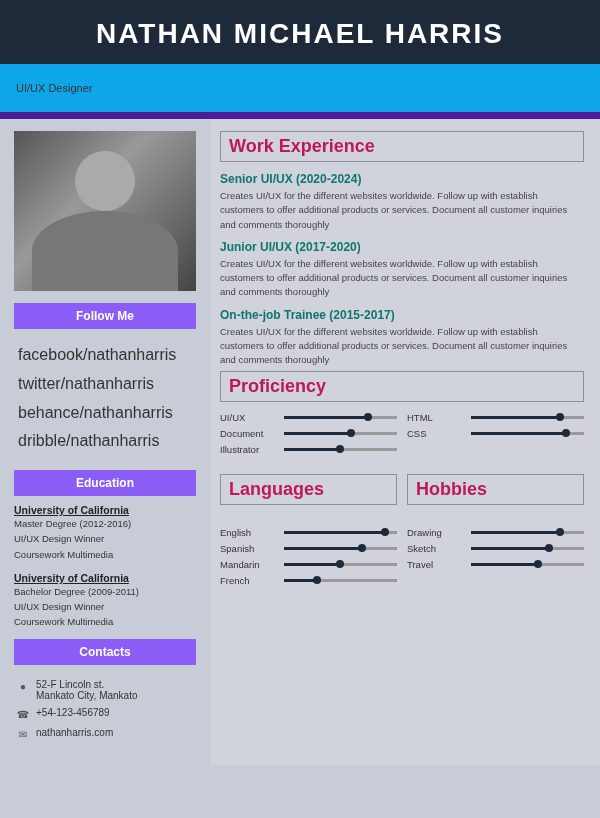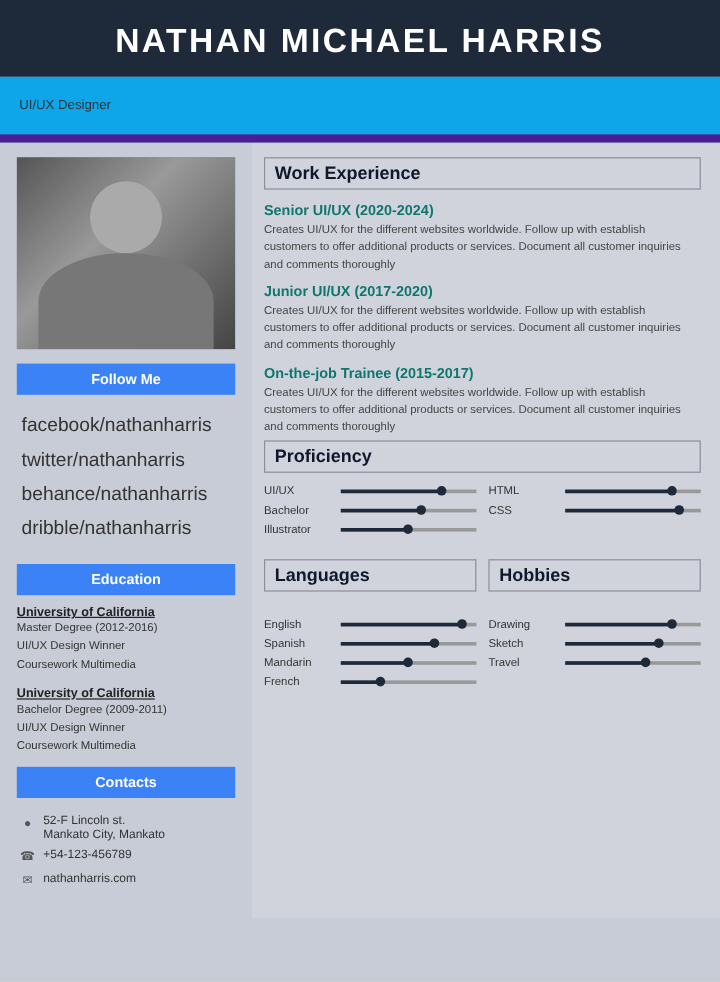--- a/index.html
+++ b/index.html
@@ -82,21 +82,21 @@
       position: absolute;
       bottom: 0;
       left: 10%;
       width: 80%;
       height: 80px;
       background: #777;
       border-radius: 50% 50% 0 0;
     }
 
     .section-header-dark {
-      background: #3b82f6;
+      background: #8b5cf6;
       color: white;
       text-align: center;
       padding: 6px 8px;
       font-size: 12px;
       font-weight: bold;
       margin-bottom: 8px;
       margin-top: 10px;
     }
 
     .social-links {
@@ -151,23 +151,23 @@
       background: #d0d3dc;
     }
 
     .section-box {
       border: 1.5px solid #8a8f9e;
       padding: 4px 8px;
       margin-bottom: 10px;
       background: transparent;
     }
     .section-box-title {
-      font-size: 15px;
+      font-size: 18px;
       font-weight: bold;
-      color: #0f172a;
+      color: #be185d;
     }
 
     .job-title {
       font-size: 12px;
       font-weight: bold;
       color: #0f766e;
       margin-top: 8px;
       margin-bottom: 3px;
     }
     .job-desc {
@@ -324,21 +324,21 @@
       <div class="proficiency-col">
 
         <div class="skill-row">
           <span class="skill-name">UI/UX</span>
           <div class="skill-bar-container">
             <div class="skill-bar-fill" style="width: 75%"></div>
           </div>
         </div>
 
         <div class="skill-row">
-          <span class="skill-name">Bachelor</span>
+          <span class="skill-name">Document</span>
           <div class="skill-bar-container">
             <div class="skill-bar-fill" style="width: 60%"></div>
           </div>
         </div>
 
         <div class="skill-row">
           <span class="skill-name">Illustrator</span>
           <div class="skill-bar-container">
             <div class="skill-bar-fill" style="width: 50%"></div>
           </div>

